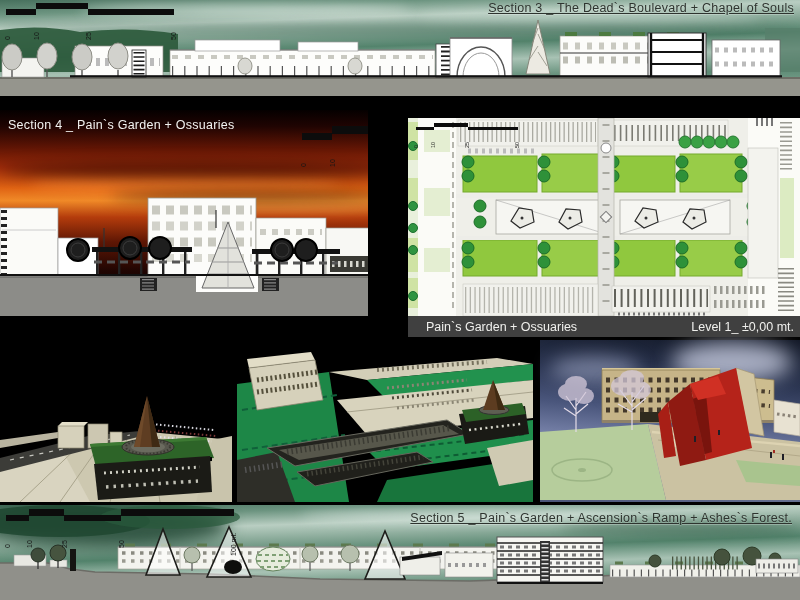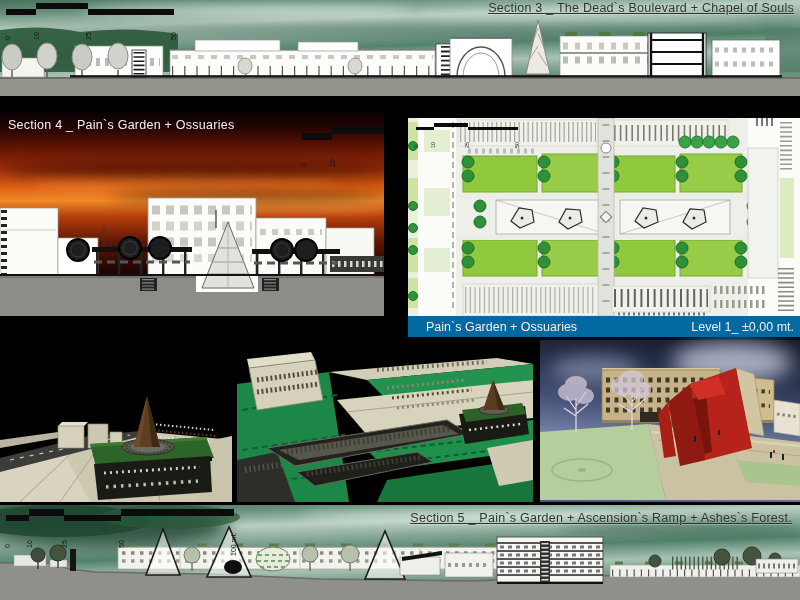--- a/index.html
+++ b/index.html
@@ -14,34 +14,34 @@
   .sky-sunset{background:linear-gradient(180deg,#050000 0%,#200402 8%,#5d1404 18%,#a02c0a 28%,
              #e06414 38%,#f08a28 44%,#b43c0c 52%,#5e1604 64%,#200502 78%,#0a0100 92%,#000 100%);}
   .sky-storm{background:linear-gradient(185deg,#121826 0%,#2a3450 25%,#4a567c 45%,#707ba2 60%,
              #8d96b8 72%,#6a7494 85%,#4a5478 100%);}
   .streak{position:absolute;border-radius:50%;filter:blur(6px);}
 
   
   .ptitle{position:absolute;font-size:12.5px;letter-spacing:.25px;white-space:nowrap;z-index:30;}
   .t-dark{color:#2e342f;text-shadow:0 1px 1px rgba(255,255,255,.25);text-decoration:underline;}
   .t-light{color:#f2f2f0;}
-  .caption-strip{position:absolute;left:408px;top:316px;width:392px;height:21px;background:#0369a1;
+  .caption-strip{position:absolute;left:408px;top:316px;width:392px;height:21px;background:#404040;
       display:flex;justify-content:space-between;align-items:center;box-sizing:border-box;
       padding:0 6px 0 18px;color:#f0f0ed;font-size:12.5px;z-index:30;}
 
   
   .scalebar{position:absolute;z-index:40;}
   .sseg{position:absolute;background:#0c0c0c;}
   .slbl{position:absolute;writing-mode:vertical-rl;transform:rotate(180deg);font-size:7px;
         line-height:1;color:#161616;height:26px;top:12px;}
   .slbl-tiny{font-size:5.5px;height:18px;top:8px;color:#222;}
 
   
   .p-top{left:0;top:0;width:800px;height:96px;}
-  .p-s4{left:0;top:110px;width:368px;height:206px;padding-left:16px;}
+  .p-s4{left:0;top:110px;width:368px;height:206px;}
   .p-plan{left:408px;top:118px;width:392px;height:198px;background:#fbfbf7;}
   .render{position:absolute;top:340px;height:162px;background:#000;}
   .r1{left:0;width:232px;}
   .r2{left:237px;width:296px;}
   .r3{left:540px;width:260px;}
   .p-bot{left:0;top:505px;width:800px;height:95px;}
   svg{position:absolute;left:0;top:0;display:block;}
 </style>
 </head>
 <body>

